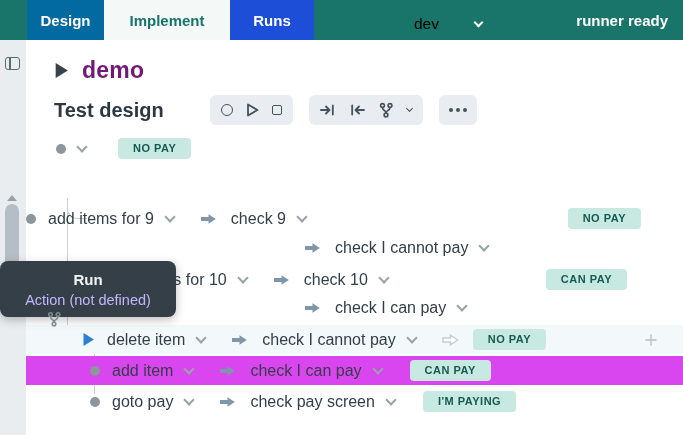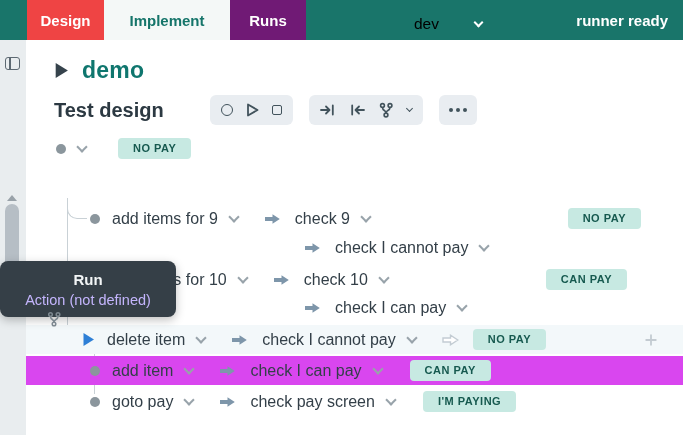--- a/index.html
+++ b/index.html
@@ -4,23 +4,23 @@
 <style>
   * { margin:0; padding:0; box-sizing:border-box; }
   body { font-family:"Liberation Sans","DejaVu Sans",sans-serif; }
   .screen { position:relative; width:683px; height:435px; background:#ffffff; overflow:hidden; }
 
   
   .topbar { position:absolute; left:0; top:0; width:683px; height:40px; background:#19756a; }
   .tabs { position:absolute; left:27px; top:0; height:40px; display:flex; }
   .tab { height:40px; display:flex; align-items:center; justify-content:center;
          font-size:15px; font-weight:700; color:#fff; cursor:pointer; }
-  .tab-design { width:77px; background:#ef4444; }
+  .tab-design { width:77px; background:#0369a1; }
   .tab-implement { width:126px; background:#f4f8f7; color:#15756a; }
-  .tab-runs { width:76px; background:#701a75; }
+  .tab-runs { width:84px; background:#1d4ed8; }
   .env { position:absolute; left:414px; top:0; height:48px; display:flex; align-items:center;
          gap:36px; color:#000000; font-size:15.5px; cursor:pointer; }
   .status { position:absolute; right:15px; top:0; height:40px; display:flex; align-items:center;
             color:#fff; font-size:15px; font-weight:700; }
 
   
   .chev { display:inline-block; width:8px; height:8px; flex:none;
           border-right:2px solid #98a3aa; border-bottom:2px solid #98a3aa;
           transform:rotate(45deg); margin-top:-4px; }
   .chev.white { border-color:#fff; width:7px; height:7px; }
@@ -33,36 +33,36 @@
                 border:1.6px solid #5d6972; border-radius:3px; cursor:pointer; }
   .panel-icon::before { content:""; position:absolute; left:3px; top:0; bottom:0; width:1.6px; background:#5d6972; }
   .scroll-up { position:absolute; left:7px; top:155px; width:0; height:0;
                border-left:5px solid transparent; border-right:5px solid transparent;
                border-bottom:6px solid #99a2a9; }
   .scroll-thumb { position:absolute; left:5px; top:164px; width:14px; height:86px;
                   background:#b6bec5; border-radius:7px; cursor:grab; }
 
   
   .demo-header { position:absolute; left:54px; top:54px; height:32px; display:flex; align-items:center; gap:13px; }
-  .demo-title { font-size:23px; font-weight:600; color:#0f766e; letter-spacing:.2px; }
+  .demo-title { font-size:23px; font-weight:600; color:#701a75; letter-spacing:.2px; }
   .design-row { position:absolute; left:54px; top:93px; height:34px; display:flex; align-items:center; gap:16px; }
   .design-title { font-size:20px; font-weight:700; color:#2c3942; margin-right:30px; }
   .pill { background:#e9edf1; border-radius:6px; height:30px; display:flex; align-items:center;
           padding:0 11px; gap:13px; }
   .pill.more { padding:0 10px; gap:3px; cursor:pointer; }
   .tb-circle { width:12px; height:12px; border:1.8px solid #42535c; border-radius:50%; cursor:pointer; }
   .tb-stop { width:10px; height:10px; border:1.8px solid #42535c; border-radius:2px; cursor:pointer; }
   .tb-svg { cursor:pointer; }
   .dot { width:4px; height:4px; border-radius:50%; background:#42535c; }
 
   
   .row { position:absolute; left:26px; right:0; height:29px; display:flex; align-items:center;
          gap:12px; color:#333f48; font-size:16px; }
   .r1{top:134px; padding-left:30px;} .r2{top:171px; padding-left:26px;}
-  .r3{top:204px; padding-left:64px;} .r4{top:233px; padding-left:278px;}
+  .r3{top:204px; } .r4{top:233px; padding-left:278px;}
   .r5{top:265px; padding-left:64px;} .r6{top:293px; padding-left:278px;}
   .r7{top:325px; padding-left:56px; background:#f3f8fa;}
   .r8{top:356px; padding-left:64px; background:#d946ef;}
   .r9{top:387px; padding-left:64px;}
   .bullet { width:10px; height:10px; border-radius:50%; background:#8b969d; flex:none; }
   .lbl { white-space:nowrap; cursor:pointer; }
   .group-lbl { color:#1a8274; font-weight:700; }
   .arrow { flex:none; margin-left:14px; margin-right:2px; }
   .arrow path { fill:#7e96aa; }
   .arrow.ghost path { fill:#ffffff; stroke:#c3ccd3; stroke-width:1.4; }

